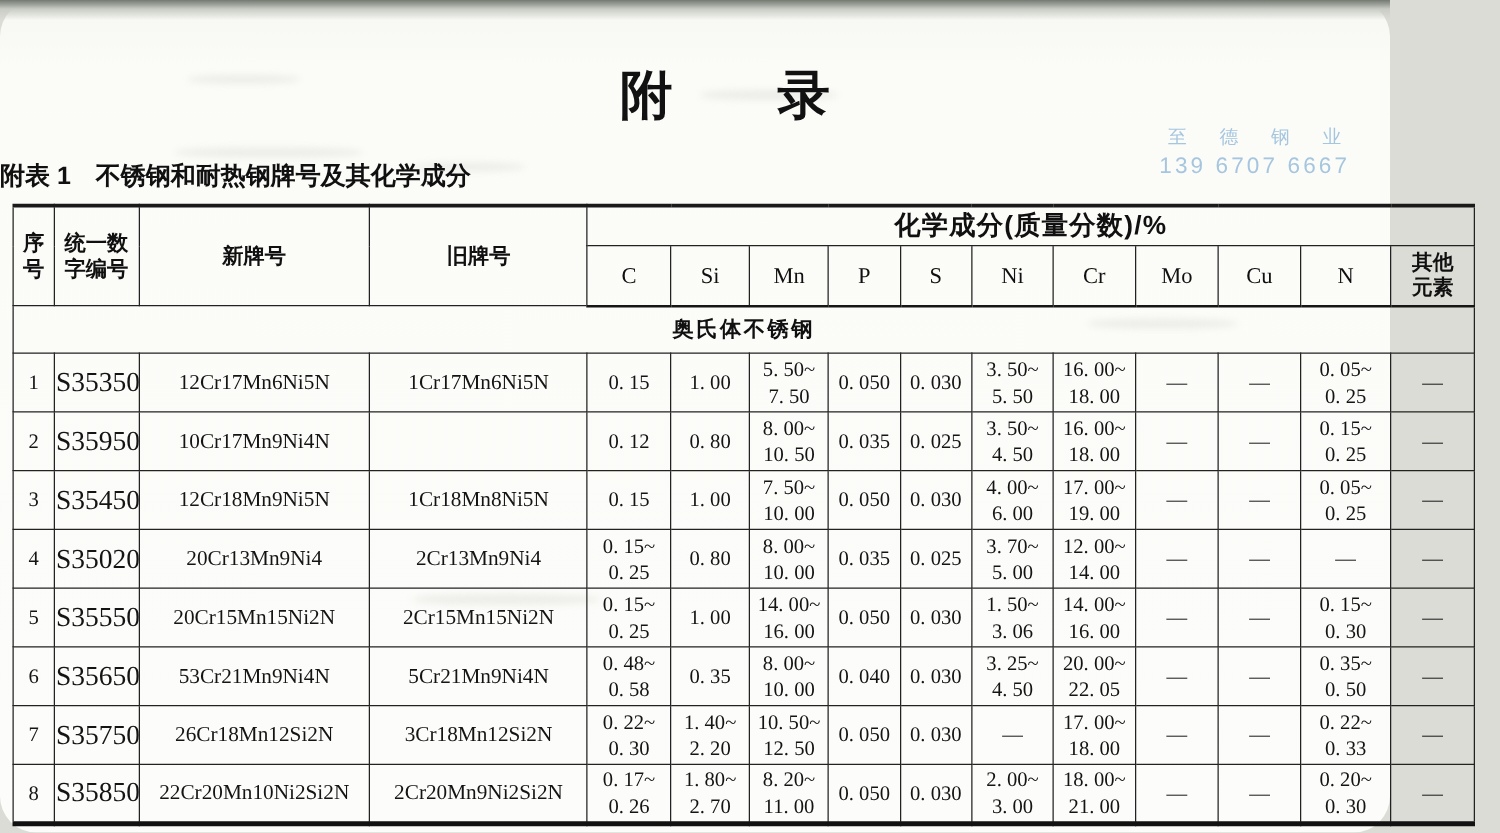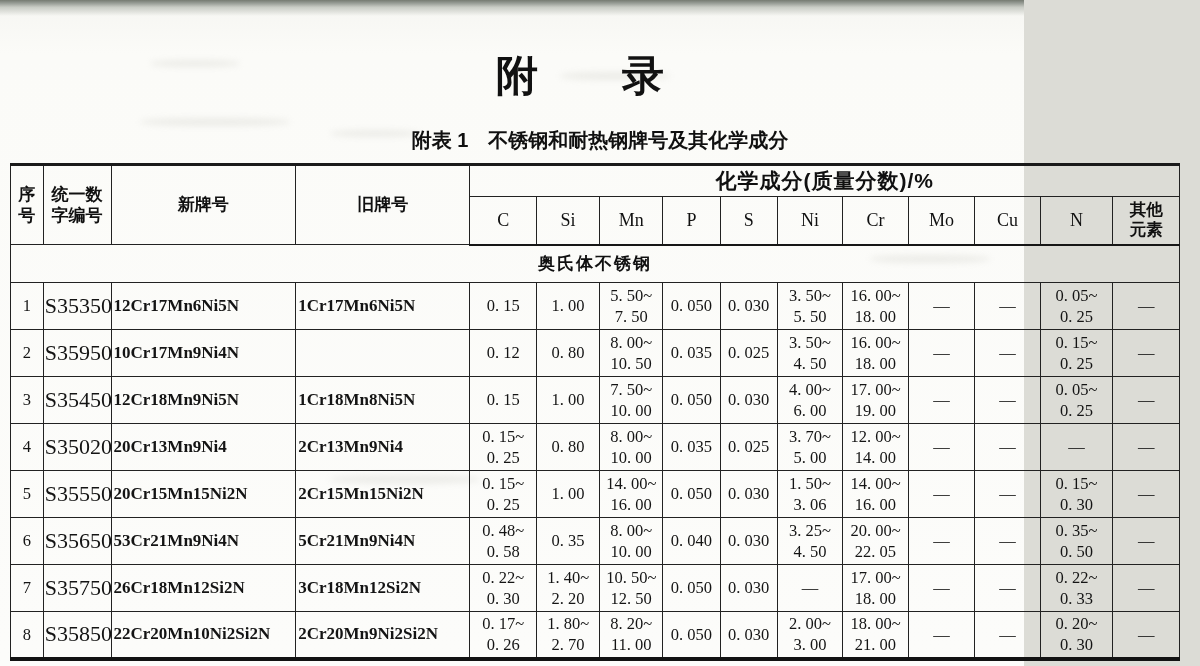--- a/index.html
+++ b/index.html
@@ -2,23 +2,24 @@
 <html><head>
 <meta charset="utf-8">
 <style>
   html, body { margin: 0; padding: 0; }
   body {
     width: 1200px; height: 666px; overflow: hidden;
     background: #dcdcd6;
     font-family: "Liberation Serif", serif;
   }
   .page {
-    position: relative; width: 1024px; height: 666px;
+    position: relative; width: 1112px; height: 666px;
     background: linear-gradient(180deg, #f6f6f2 0%, #fbfbf8 8%, #fcfcfa 100%);
     color: #151515;
+    border-radius: 29px;
   }
   
   .scan-top-edge {
     position: absolute; top: 0; left: 0; right: 0; height: 16px;
     background: linear-gradient(180deg, #757a71 0%, #9ba099 22%, #c9ccc5 45%, rgba(252,252,250,0) 100%);
     pointer-events: none;
   }
   
   .smudge { position: absolute; background: #b9b9b0; opacity: 0.22; filter: blur(3px); border-radius: 45%; }
   .s1 { left: 140px; top: 118px; width: 150px; height: 8px; }
@@ -37,21 +38,20 @@
   .watermark {
     position: absolute; top: 100px; right: 28px;
     text-align: center; color: #a6c6df;
     font-family: "Liberation Sans", sans-serif;
   }
   .wm1 { font-size: 15px; letter-spacing: 11px; padding-left: 11px; }
   .wm2 { font-size: 18px; letter-spacing: 2.5px; margin-top: 3px; }
 
   .caption {
     position: absolute; top: 127px; left: 0; width: 1200px;
-    text-align: center;
     font-family: "Liberation Sans", sans-serif; font-weight: bold;
     font-size: 20px; color: #101010;
   }
   .cap-label { margin-right: 20px; }
 
   table.steel-table {
     position: absolute; left: 10px; top: 163px; width: 1170px;
     border-collapse: collapse; table-layout: fixed;
     background: transparent;
   }
@@ -75,39 +75,43 @@
 
   tr.section-row { height: 38px; }
   tr.section-row td {
     font-family: "Liberation Sans", sans-serif; font-weight: bold;
     font-size: 17px; text-align: center; letter-spacing: 2px; color: #101010;
   }
   tbody tr.data-row { height: 47px; }
   tbody td {
     font-size: 16.5px; text-align: center; line-height: 1.28; color: #141414;
   }
-  td.grade { text-align: left; padding-left: 2px; font-size: 17px; font-weight: bold; }
+  td.grade { text-align: center; padding-left: 2px; font-size: 17px; }
   td.code { font-size: 22px; padding-left: 1px; }
   td.num {}
 </style>
 </head>
 <body>
 
 <div class="page">
   <div class="scan-top-edge"></div>
 
   <div class="smudge s1"></div>
   <div class="smudge s2"></div>
   <div class="smudge s3"></div>
   <div class="smudge s4"></div>
   <div class="smudge s5"></div>
   <div class="smudge s6"></div>
 
   <div class="title">附　　录</div>
 
+  <div class="watermark" style="color: rgb(166, 198, 223);">
+    <div class="wm1">至 德 钢 业</div>
+    <div class="wm2">139 6707 6667</div>
+  </div>
 
   <div class="caption">
     <span class="cap-label">附表 1</span><span class="cap-text">不锈钢和耐热钢牌号及其化学成分</span>
   </div>
 
   <table class="steel-table">
     <colgroup>
       <col style="width:2.8%">
         <col style="width:5.8%">
         <col style="width:15.8%">

